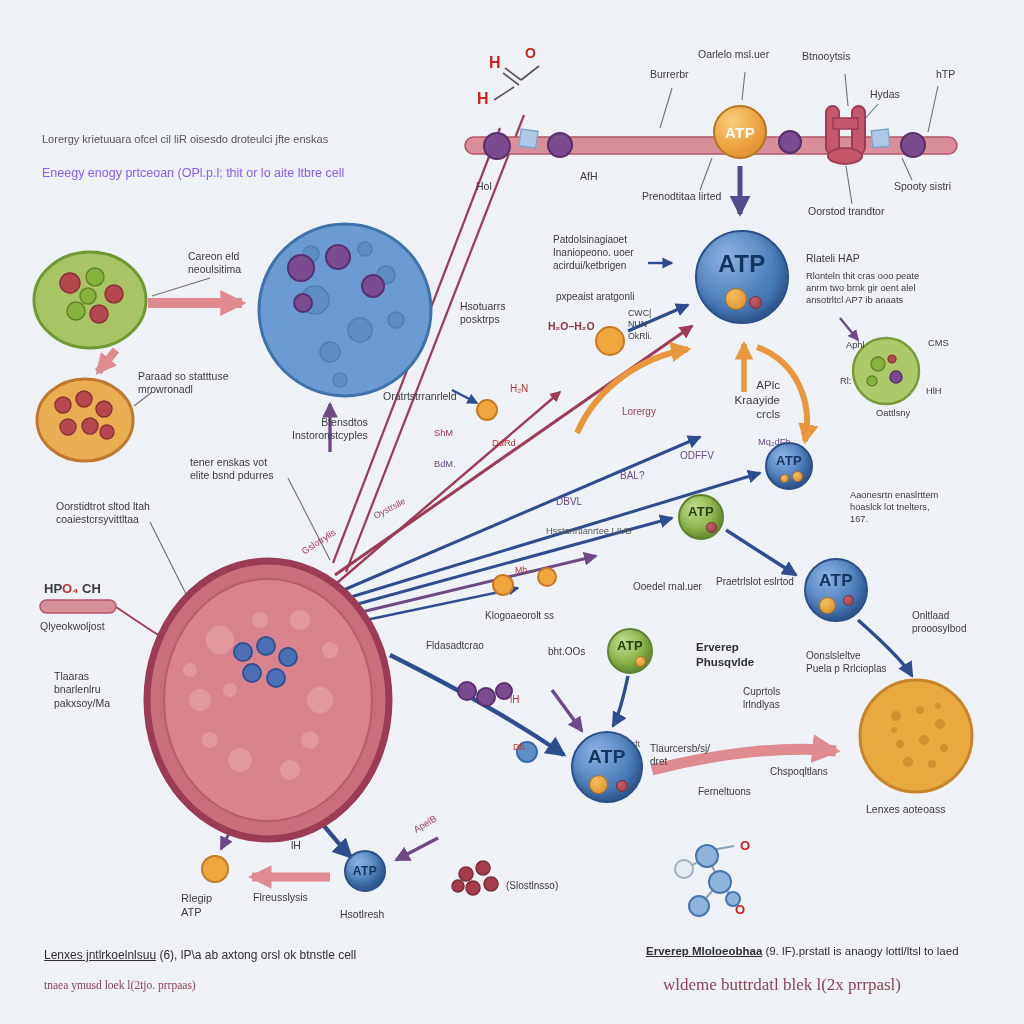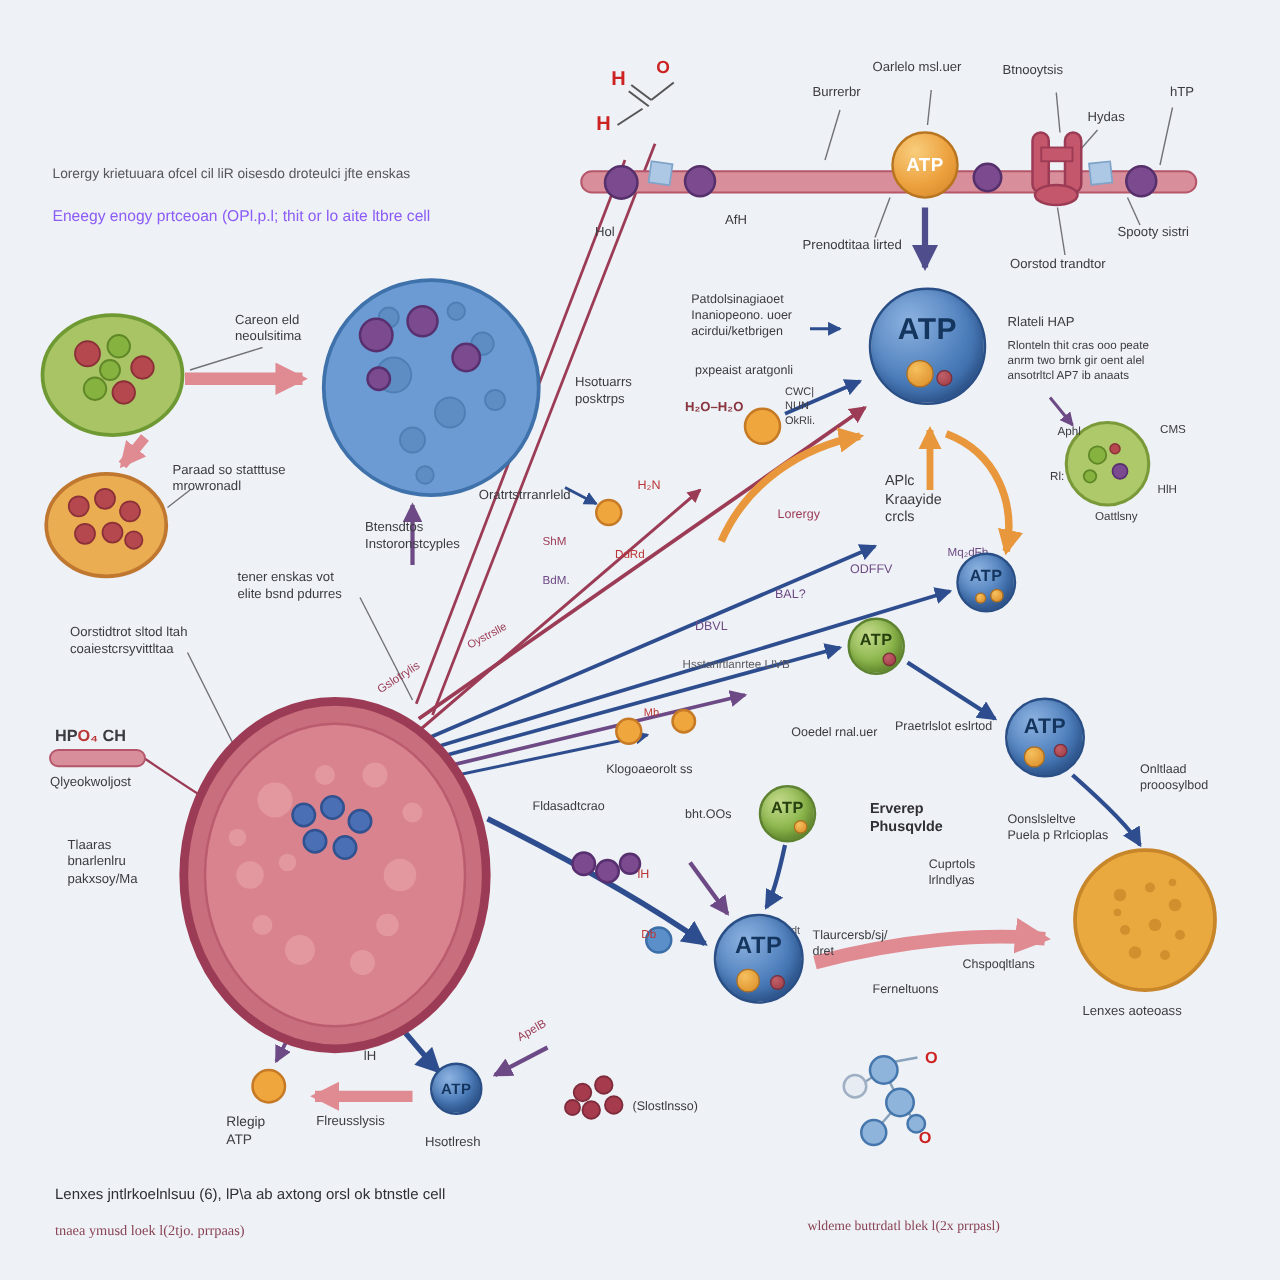--- a/index.html
+++ b/index.html
@@ -2,29 +2,29 @@
 <html><head>
 <meta charset="utf-8">
 <style>
   *{margin:0;padding:0;box-sizing:border-box}
   html,body{background:#dfe3e8}
   #canvas{position:relative;width:1024px;height:1024px;margin:0 auto;background:#eef1f5;
           font-family:"Liberation Sans",sans-serif;overflow:hidden}
   #art{position:absolute;left:0;top:0}
   #art text{font-family:"Liberation Sans",sans-serif}
   .lbl{position:absolute;font-size:10.5px;color:#3b3b40;line-height:1.28;white-space:pre-line}
-  .c{text-align:left}
+  .c{text-align:right}
   .sm{font-size:9.3px}
   .xs{font-size:8.8px}
   .red{color:#bb3636}
   .maroon{color:#9c3b55}
   .purple{color:#6d4a85}
   .gray{color:#5a5a60}
   .b{font-weight:bold}
-  .u{}
+  .u{text-decoration:underline}
   .rot{transform-origin:left top}
   .title{font-size:31px;font-weight:bold;color:#26262b;letter-spacing:.3px;white-space:nowrap;
          border-bottom:3px solid #2b2b30;padding-bottom:7px}
   .serifm{font-family:"Liberation Serif",serif;color:#8a4455}
   .atp{position:absolute;border-radius:50%;display:flex;align-items:center;justify-content:center;
        font-weight:bold;color:#14355e;letter-spacing:.4px}
   .atp-blue{background:radial-gradient(circle at 34% 28%, #8cb2e0 0%, #4a7cba 55%, #2f5b97 100%);
             border:2px solid #2a4f86;box-shadow:inset -3px -5px 9px rgba(16,38,76,.35)}
   .atp-green{background:radial-gradient(circle at 34% 28%, #c2d98a 0%, #8ab54a 55%, #6d9436 100%);
              border:2px solid #5d8230;color:#27400f;box-shadow:inset -3px -4px 8px rgba(40,64,10,.3)}
@@ -325,20 +325,23 @@
 <div class="lbl maroon sm rot" style="left:300px;top:548px;transform:rotate(-33deg)">Gslotrylis</div>
 <div class="lbl maroon xs rot" style="left:372px;top:512px;transform:rotate(-28deg)">Oystrslle</div>
 
 <div class="lbl sm" style="left:846px;top:340px">Aphl</div>
 <div class="lbl sm" style="left:928px;top:338px">CMS</div>
 <div class="lbl sm" style="left:840px;top:376px">Rl:</div>
 <div class="lbl sm" style="left:926px;top:386px">HlH</div>
 <div class="lbl sm" style="left:876px;top:408px">Oattlsny</div>
 <div class="lbl purple sm" style="left:758px;top:437px">Mq₂dFb</div>
 
+<div class="lbl sm" style="left:850px;top:490px;width:150px">Aaonesrtn enaslrttem
+hoaslck lot tnelters,
+167.</div>
 <div class="lbl" style="left:716px;top:576px;font-size:10px">Praetrlslot eslrtod</div>
 <div class="lbl" style="left:633px;top:581px;font-size:10px">Ooedel rnal.uer</div>
 <div class="lbl" style="left:912px;top:610px;font-size:10px">Onltlaad
 prooosylbod</div>
 <div class="lbl" style="left:806px;top:650px;font-size:10px">Oonslsleltve
 Puela p Rrlcioplas</div>
 <div class="lbl" style="left:696px;top:640px;font-size:11.5px;color:#2f2f34;font-weight:600">Erverep
 Phusqvlde</div>
 <div class="lbl" style="left:743px;top:686px;font-size:10px">Cuprtols
 lrlndlyas</div>
@@ -358,21 +361,22 @@
 <div class="lbl" style="left:506px;top:880px;font-size:10px">(Slostlnsso)</div>
 <div class="lbl" style="left:340px;top:908px">Hsotlresh</div>
 <div class="lbl" style="left:253px;top:891px">Flreusslysis</div>
 <div class="lbl" style="left:181px;top:891px;font-size:11px">Rlegip
 ATP</div>
 <div class="lbl" style="left:291px;top:839px">lH</div>
 <div class="lbl maroon sm rot" style="left:412px;top:826px;transform:rotate(-30deg)">ApelB</div>
 
 <div class="lbl" style="left:44px;top:948px;font-size:12px;color:#2f2f35"><span class="u">Lenxes jntlrkoelnlsuu</span><span> (6), lP\a ab axtong orsl ok btnstle cell</span></div>
 <div class="lbl serifm" style="left:44px;top:978px;font-size:11.5px">tnaea ymusd loek l(2tjo. prrpaas)</div>
-<div class="lbl serifm" style="left:646px;top:974px;font-size:11px">wldeme buttrdatl blek l(2x prrpasl)</div>
+<div class="lbl" style="left:646px;top:944px;font-size:11.5px;color:#2f2f35"><span class="u b">Erverep Mloloeobhaa</span><span> (9. lF).prstatl is anaogy lottl/ltsl to laed</span></div>
+<div class="lbl serifm" style="left:663px;top:974px;font-size:17px">wldeme buttrdatl blek l(2x prrpasl)</div>
 
 <div class="atp atp-orange" style="left:713px;top:105px;width:54px;height:54px;font-size:15px">
       <span>ATP</span>
     </div>
 
 <div class="atp atp-blue" style="left:695px;top:230px;width:94px;height:94px;font-size:24px;padding-bottom:26px">
   <span>ATP</span>
   <span class="sph sph-o" style="left:28px;top:56px;width:22px;height:22px"></span>
   <span class="sph sph-r" style="left:52px;top:64px;width:13px;height:13px"></span>
 </div>

